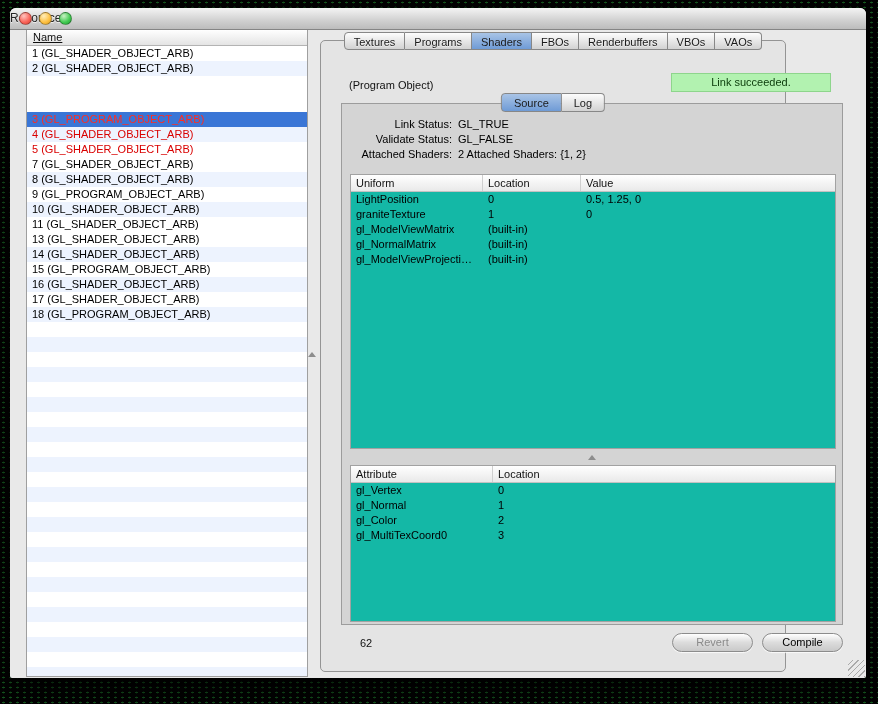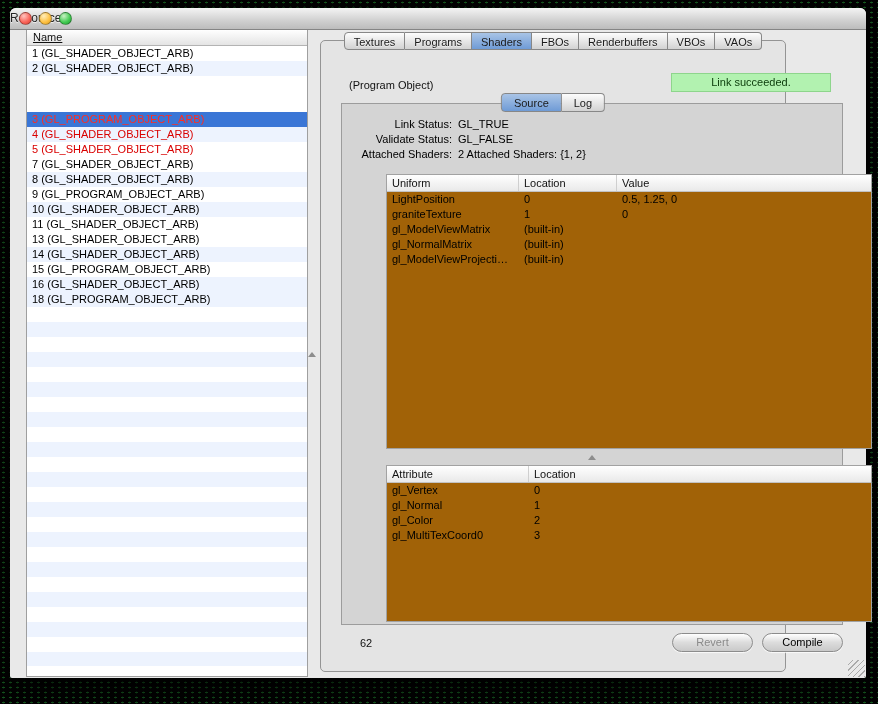--- a/index.html
+++ b/index.html
@@ -62,21 +62,21 @@
   .subtab:first-child{border-left:1px solid #878787;border-radius:4px 0 0 4px;}
   .subtab:last-child{border-radius:0 4px 4px 0;}
   .subtab.selected{background:linear-gradient(#a9c4e6,#6f9bd6);}
 
   .info{padding-top:13px;}
   .info-row{display:flex;font-size:11px;line-height:15px;}
   .info-label{width:110px;text-align:right;padding-left:8px;color:#000;}
   .info-value{margin-left:6px;color:#000;white-space:nowrap;}
 
   
-  .table{position:absolute;background:#a16207;border:1px solid #a2a2a2;display:flex;flex-direction:column;overflow:hidden;margin-left:36px;}
+  .table{position:absolute;background:#14b8a6;border:1px solid #a2a2a2;display:flex;flex-direction:column;overflow:hidden;}
   .t-uniform{left:8px;top:70px;width:486px;height:275px;}
   .t-attr{left:8px;top:361px;width:486px;height:157px;}
   .thead{display:flex;height:17px;flex:none;background:linear-gradient(#ffffff,#e9e9e9);border-bottom:1px solid #c2c2c2;}
   .th{font-size:11px;line-height:16px;padding-left:5px;border-right:1px solid #cfcfcf;color:#111;white-space:nowrap;overflow:hidden;}
   .th:last-child{border-right:none;}
   .tr{display:flex;height:15px;line-height:15px;font-size:11px;}
   .td{padding-left:5px;white-space:nowrap;overflow:hidden;color:#000;}
   .c-uniform{width:132px;}
   .c-loc{width:98px;}
   .c-value{flex:1;}
@@ -120,20 +120,21 @@
       <div class="list-row red">5 (GL_SHADER_OBJECT_ARB)</div>
       <div class="list-row">7 (GL_SHADER_OBJECT_ARB)</div>
       <div class="list-row alt">8 (GL_SHADER_OBJECT_ARB)</div>
       <div class="list-row">9 (GL_PROGRAM_OBJECT_ARB)</div>
       <div class="list-row alt">10 (GL_SHADER_OBJECT_ARB)</div>
       <div class="list-row">11 (GL_SHADER_OBJECT_ARB)</div>
       <div class="list-row">13 (GL_SHADER_OBJECT_ARB)</div>
       <div class="list-row alt">14 (GL_SHADER_OBJECT_ARB)</div>
       <div class="list-row">15 (GL_PROGRAM_OBJECT_ARB)</div>
       <div class="list-row alt">16 (GL_SHADER_OBJECT_ARB)</div>
+      <div class="list-row">17 (GL_SHADER_OBJECT_ARB)</div>
       <div class="list-row alt">18 (GL_PROGRAM_OBJECT_ARB)</div>
       <div class="stripe-fill"></div>
     </div>
     <div class="list-split">
         <div class="caret-up"></div>
       </div>
 
     <div class="tabbox">
       <div class="tabs">
         <div class="tab">Textures</div>

